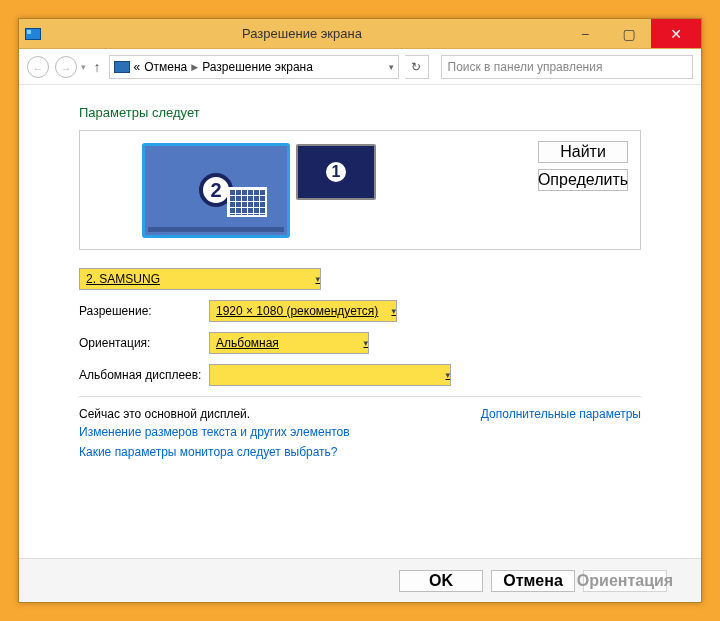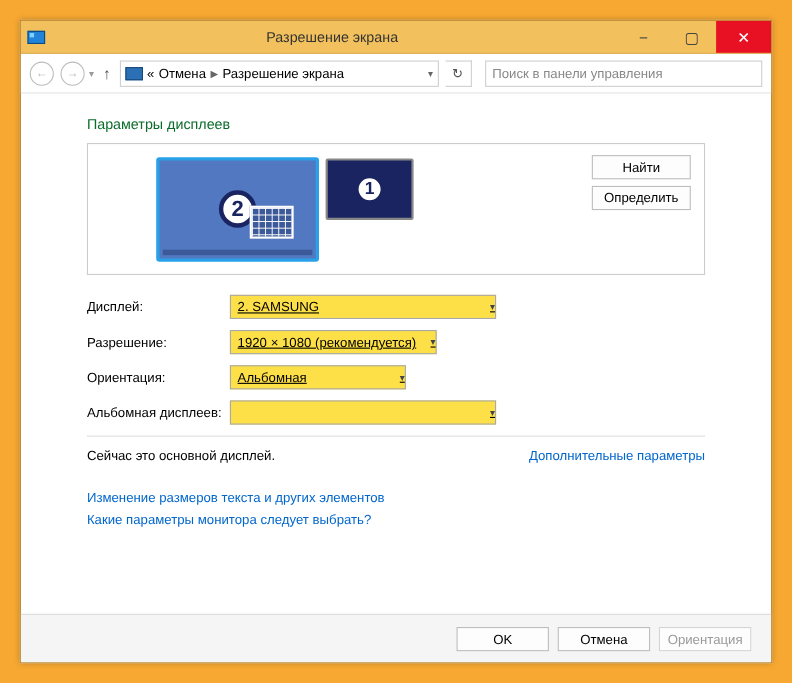--- a/index.html
+++ b/index.html
@@ -83,37 +83,37 @@
     position:absolute; right:20px; bottom:18px; width:40px;height:30px;
     background:#3c5a99;border:2px solid #fff;
     background-image:
       linear-gradient(#fff 1px,transparent 1px),
       linear-gradient(90deg,#fff 1px,transparent 1px);
     background-size:6px 6px;
   }
   .mon2-taskbar{position:absolute;left:3px;right:3px;bottom:3px;height:5px;background:#3c5a99;}
   .arr-btns { position:absolute; right:12px; top:10px; display:flex; flex-direction:column; gap:6px;}
   .winbtn {
-    width:90px; height:22px; background:#fdfdfd;border:1px solid #bdbdbd;font-size:12px;
+    width:90px; height:22px; background:#fdfdfd;border:1px solid #bdbdbd;font-size:16px;
     display:flex;align-items:center;justify-content:center;
   }
   .row { display:flex; align-items:center; margin-bottom:10px; }
   .row-label { width:130px; }
   .combo {
     height:22px;border:1px solid #a9a9a9;background:#fde047;display:flex;align-items:center;
     padding:0 0 0 6px;font-size:12px;position:relative;text-decoration:underline;
   }
   .combo .caret{margin-left:auto;font-size:9px;color:#444;}
   .divider{height:1px;background:#ddd;margin:8px 0 10px;}
-  .status-row{display:flex;justify-content:space-between;margin-bottom:24px;}
+  .status-row{display:flex;justify-content:space-between;margin-bottom:4px;}
   .link{color:#0066cc;cursor:pointer; font-size:12px;}
   .link2{color:#0066cc;cursor:pointer;margin-bottom:6px;display:block;}
   .footer{
     border-top:1px solid #ddd;height:44px;display:flex;align-items:center;
-    justify-content:flex-end;padding:0 18px;gap:8px;background:#f5f5f5;
+    justify-content:flex-end;padding:0 34px;gap:8px;background:#f5f5f5;font-weight:bold;
   }
   .footer .winbtn{width:84px;}
   .winbtn.disabled{color:#9a9a9a;border-color:#d4d4d4;}
 </style>
 </head>
 <body>
 
 <div class="window">
 
   <div class="titlebar">
@@ -141,41 +141,40 @@
       <span>Разрешение экрана</span>
       <span class="addr-drop">▾</span>
     </div>
     <div class="refresh">↻</div>
     <div class="search">
       <span>Поиск в панели управления</span>
     </div>
   </div>
 
   <div class="content">
-    <div class="heading">Параметры дисплеев</div>
+    <div class="heading">Параметры следует</div>
 
     <div class="arrangement">
       <div class="monitors">
         <div class="mon2">
           <div class="mon-num">2</div>
           <div class="mon2-grid"></div>
           <div class="mon2-taskbar"></div>
         </div>
         <div class="mon1">
           <div class="mon-num">1</div>
         </div>
       </div>
       <div class="arr-btns">
         <div class="winbtn">Найти</div>
         <div class="winbtn">Определить</div>
       </div>
     </div>
 
     <div class="row">
-      <div class="row-label">Дисплей:</div>
       <div class="combo" style="width:242px">
         <span>2. SAMSUNG</span>
         <span class="caret">▾</span>
       </div>
     </div>
 
     <div class="row">
       <div class="row-label">Разрешение:</div>
       <div class="combo" style="width:188px">
         <span>1920 × 1080 (рекомендуется)</span>

